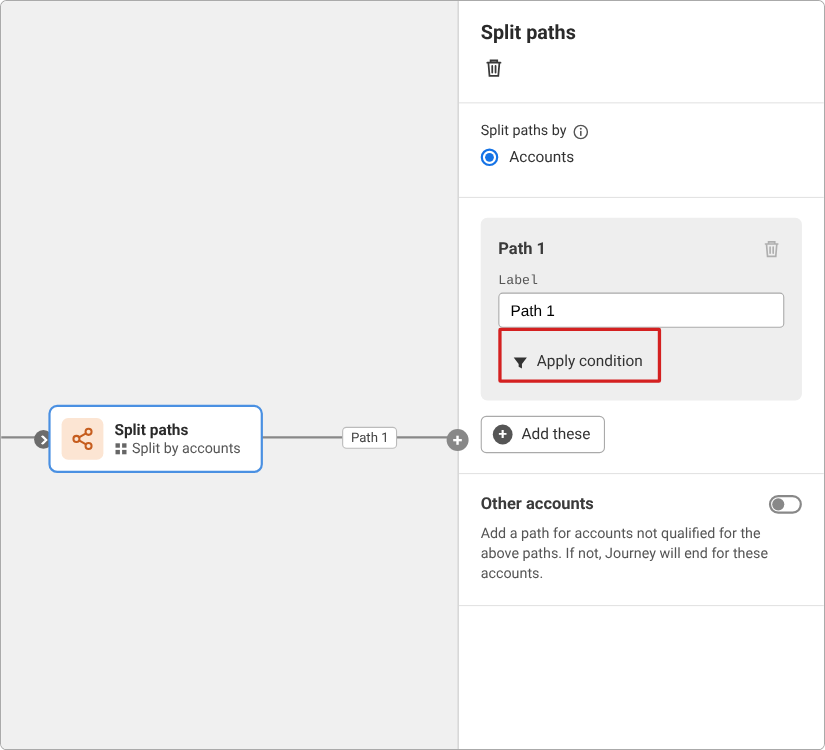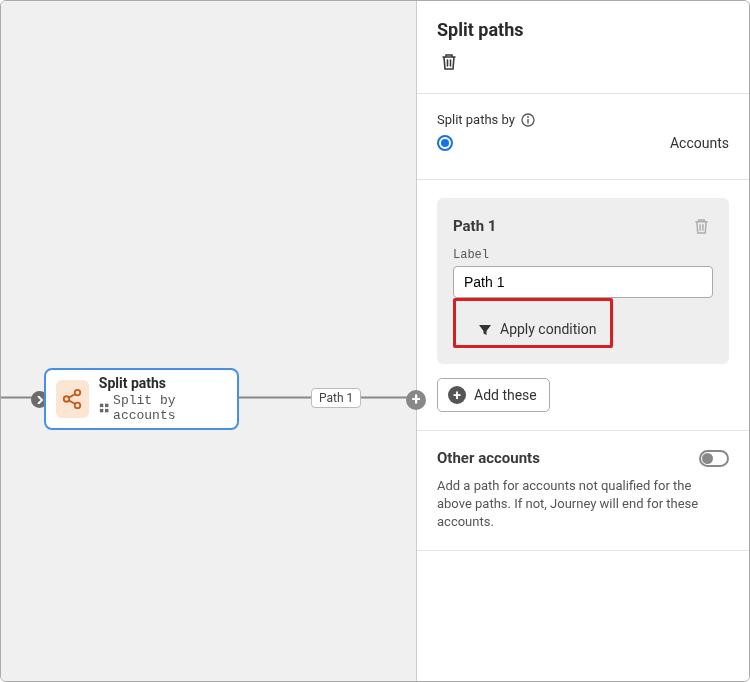--- a/index.html
+++ b/index.html
@@ -58,21 +58,20 @@
     font-size: 14px;
     color: #2a2a2a;
   }
   .node-card-text .sub {
     font-size: 13px;
     color: #555;
     display: flex;
     align-items: center;
     gap: 4px;
     margin-top: 2px;
-    font-family: Liberation Mono, monospace;
   }
   .path-label {
     position: absolute;
     left: 310px;
     top: 387px;
     background: #fff;
     border: 1px solid #bbb;
     border-radius: 4px;
     font-size: 12px;
     padding: 2px 7px;
@@ -149,21 +148,20 @@
     gap: 6px;
   }
   .radio-row {
     display: flex;
     align-items: center;
     gap: 10px;
     margin: 8px 0 10px 0;
     font-size: 14px;
     color: #333;
     cursor: pointer;
-    justify-content: space-between;
   }
   .radio-dot {
     width: 16px;
     height: 16px;
     border-radius: 50%;
     border: 2px solid #999;
     display: inline-flex;
     align-items: center;
     justify-content: center;
   }
@@ -205,21 +203,21 @@
     border-radius: 4px;
     padding: 7px 10px;
     font-size: 14px;
     background: #fff;
   }
   .apply-condition-btn {
     margin-top: 12px;
     display: inline-flex;
     align-items: flex-end;
     gap: 8px;
-    padding: 8px 14px 8px 22px;
+    padding: 8px 14px 8px 10px;
     font-size: 14px;
     color: #333;
     cursor: pointer;
   }
   .highlight-box {
     border: 3px solid #d42020;
     display: inline-block;
     border-radius: 2px;
   }
   .add-path-btn {

